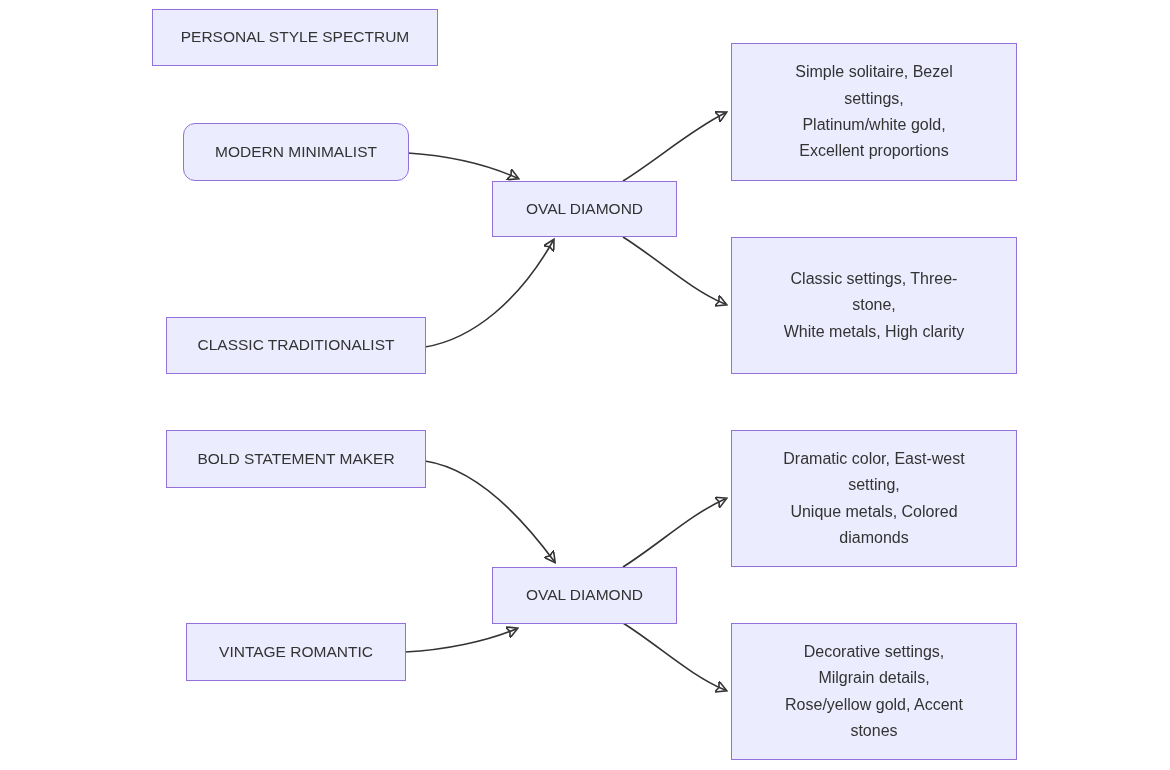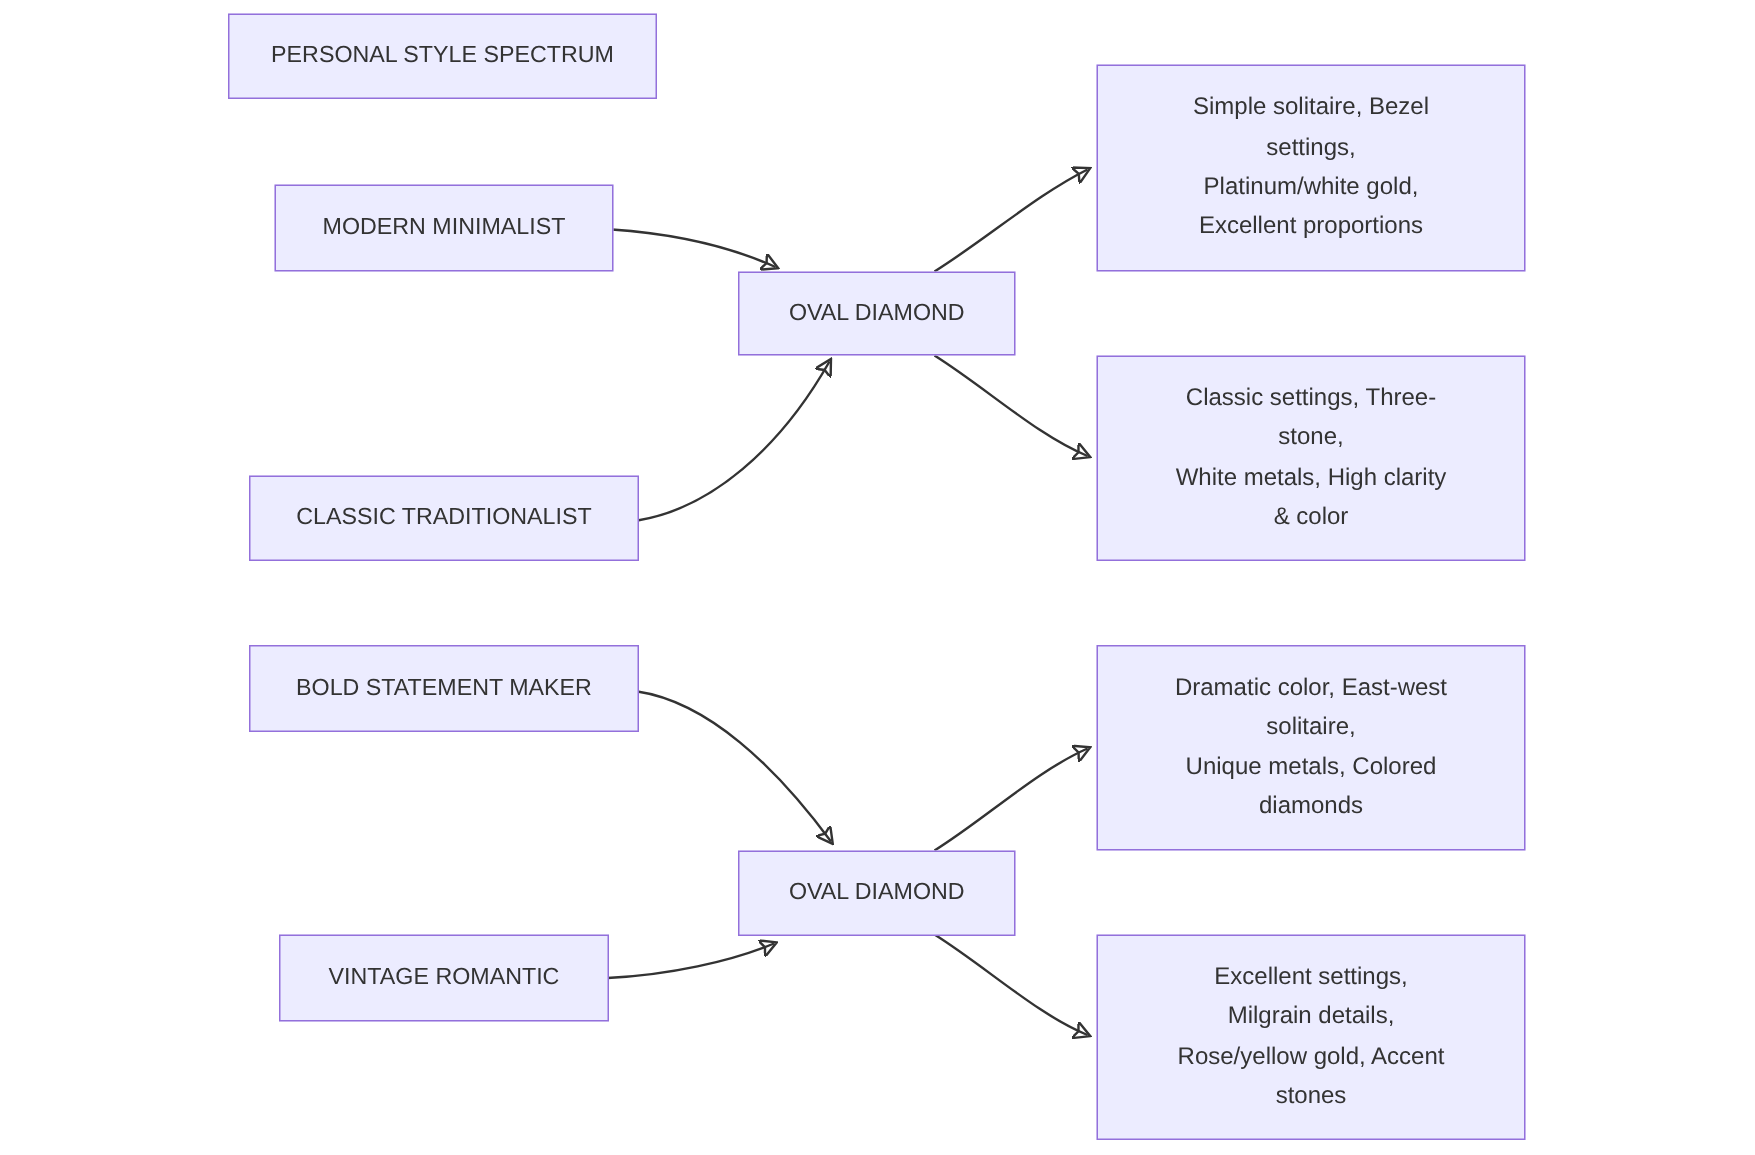--- a/index.html
+++ b/index.html
@@ -40,21 +40,21 @@
     font-size: 15.5px;
     line-height: 1.3;
   }
   .node.desc {
     font-size: 16px;
     line-height: 26.3px;
     padding: 6px 10px;
   }
   .node.desc > div { white-space: nowrap; }
   #n-title { left: 152px; top: 9px;   width: 286px; height: 57px; }
-  #n-mm    { left: 183px; top: 123px; width: 226px; height: 58px; }
+  #n-mm    { left: 183px; top: 123px; width: 226px; height: 58px; border-radius: 12px; }
   #n-ct    { left: 166px; top: 317px; width: 260px; height: 57px; }
   #n-oval  { left: 492px; top: 181px; width: 185px; height: 56px; }
   #n-bsm   { left: 166px; top: 430px; width: 260px; height: 58px; }
   #n-vr    { left: 186px; top: 623px; width: 220px; height: 58px; }
   #n-pear  { left: 492px; top: 567px; width: 185px; height: 57px; }
   #r1 { left: 731px; top: 43px;  width: 286px; height: 138px; }
   #r2 { left: 731px; top: 237px; width: 286px; height: 137px; }
   #r3 { left: 731px; top: 430px; width: 286px; height: 137px; }
   #r4 { left: 731px; top: 623px; width: 286px; height: 137px; }
 </style>
@@ -102,47 +102,46 @@
         <div>Platinum/white gold,</div>
         <div>Excellent proportions</div>
       </div>
   </div>
 
   <div class="node desc" id="r2">
     <div>
         <div>Classic settings, Three-</div>
         <div>stone,</div>
         <div>White metals, High clarity</div>
-        <div>&amp; color</div>
       </div>
   </div>
 
   <div class="node" id="n-bsm">
     <span>BOLD STATEMENT MAKER</span>
   </div>
 
   <div class="node" id="n-vr">
     <span>VINTAGE ROMANTIC</span>
   </div>
 
   <div class="node" id="n-pear">
     <span>OVAL DIAMOND</span>
   </div>
 
   <div class="node desc" id="r3">
     <div>
         <div>Dramatic color, East-west</div>
-        <div>solitaire,</div>
+        <div>setting,</div>
         <div>Unique metals, Colored</div>
         <div>diamonds</div>
       </div>
   </div>
 
   <div class="node desc" id="r4">
     <div>
-        <div>Excellent settings,</div>
+        <div>Decorative settings,</div>
         <div>Milgrain details,</div>
         <div>Rose/yellow gold, Accent</div>
         <div>stones</div>
       </div>
   </div>
 
 </div>
 
 </body></html>

